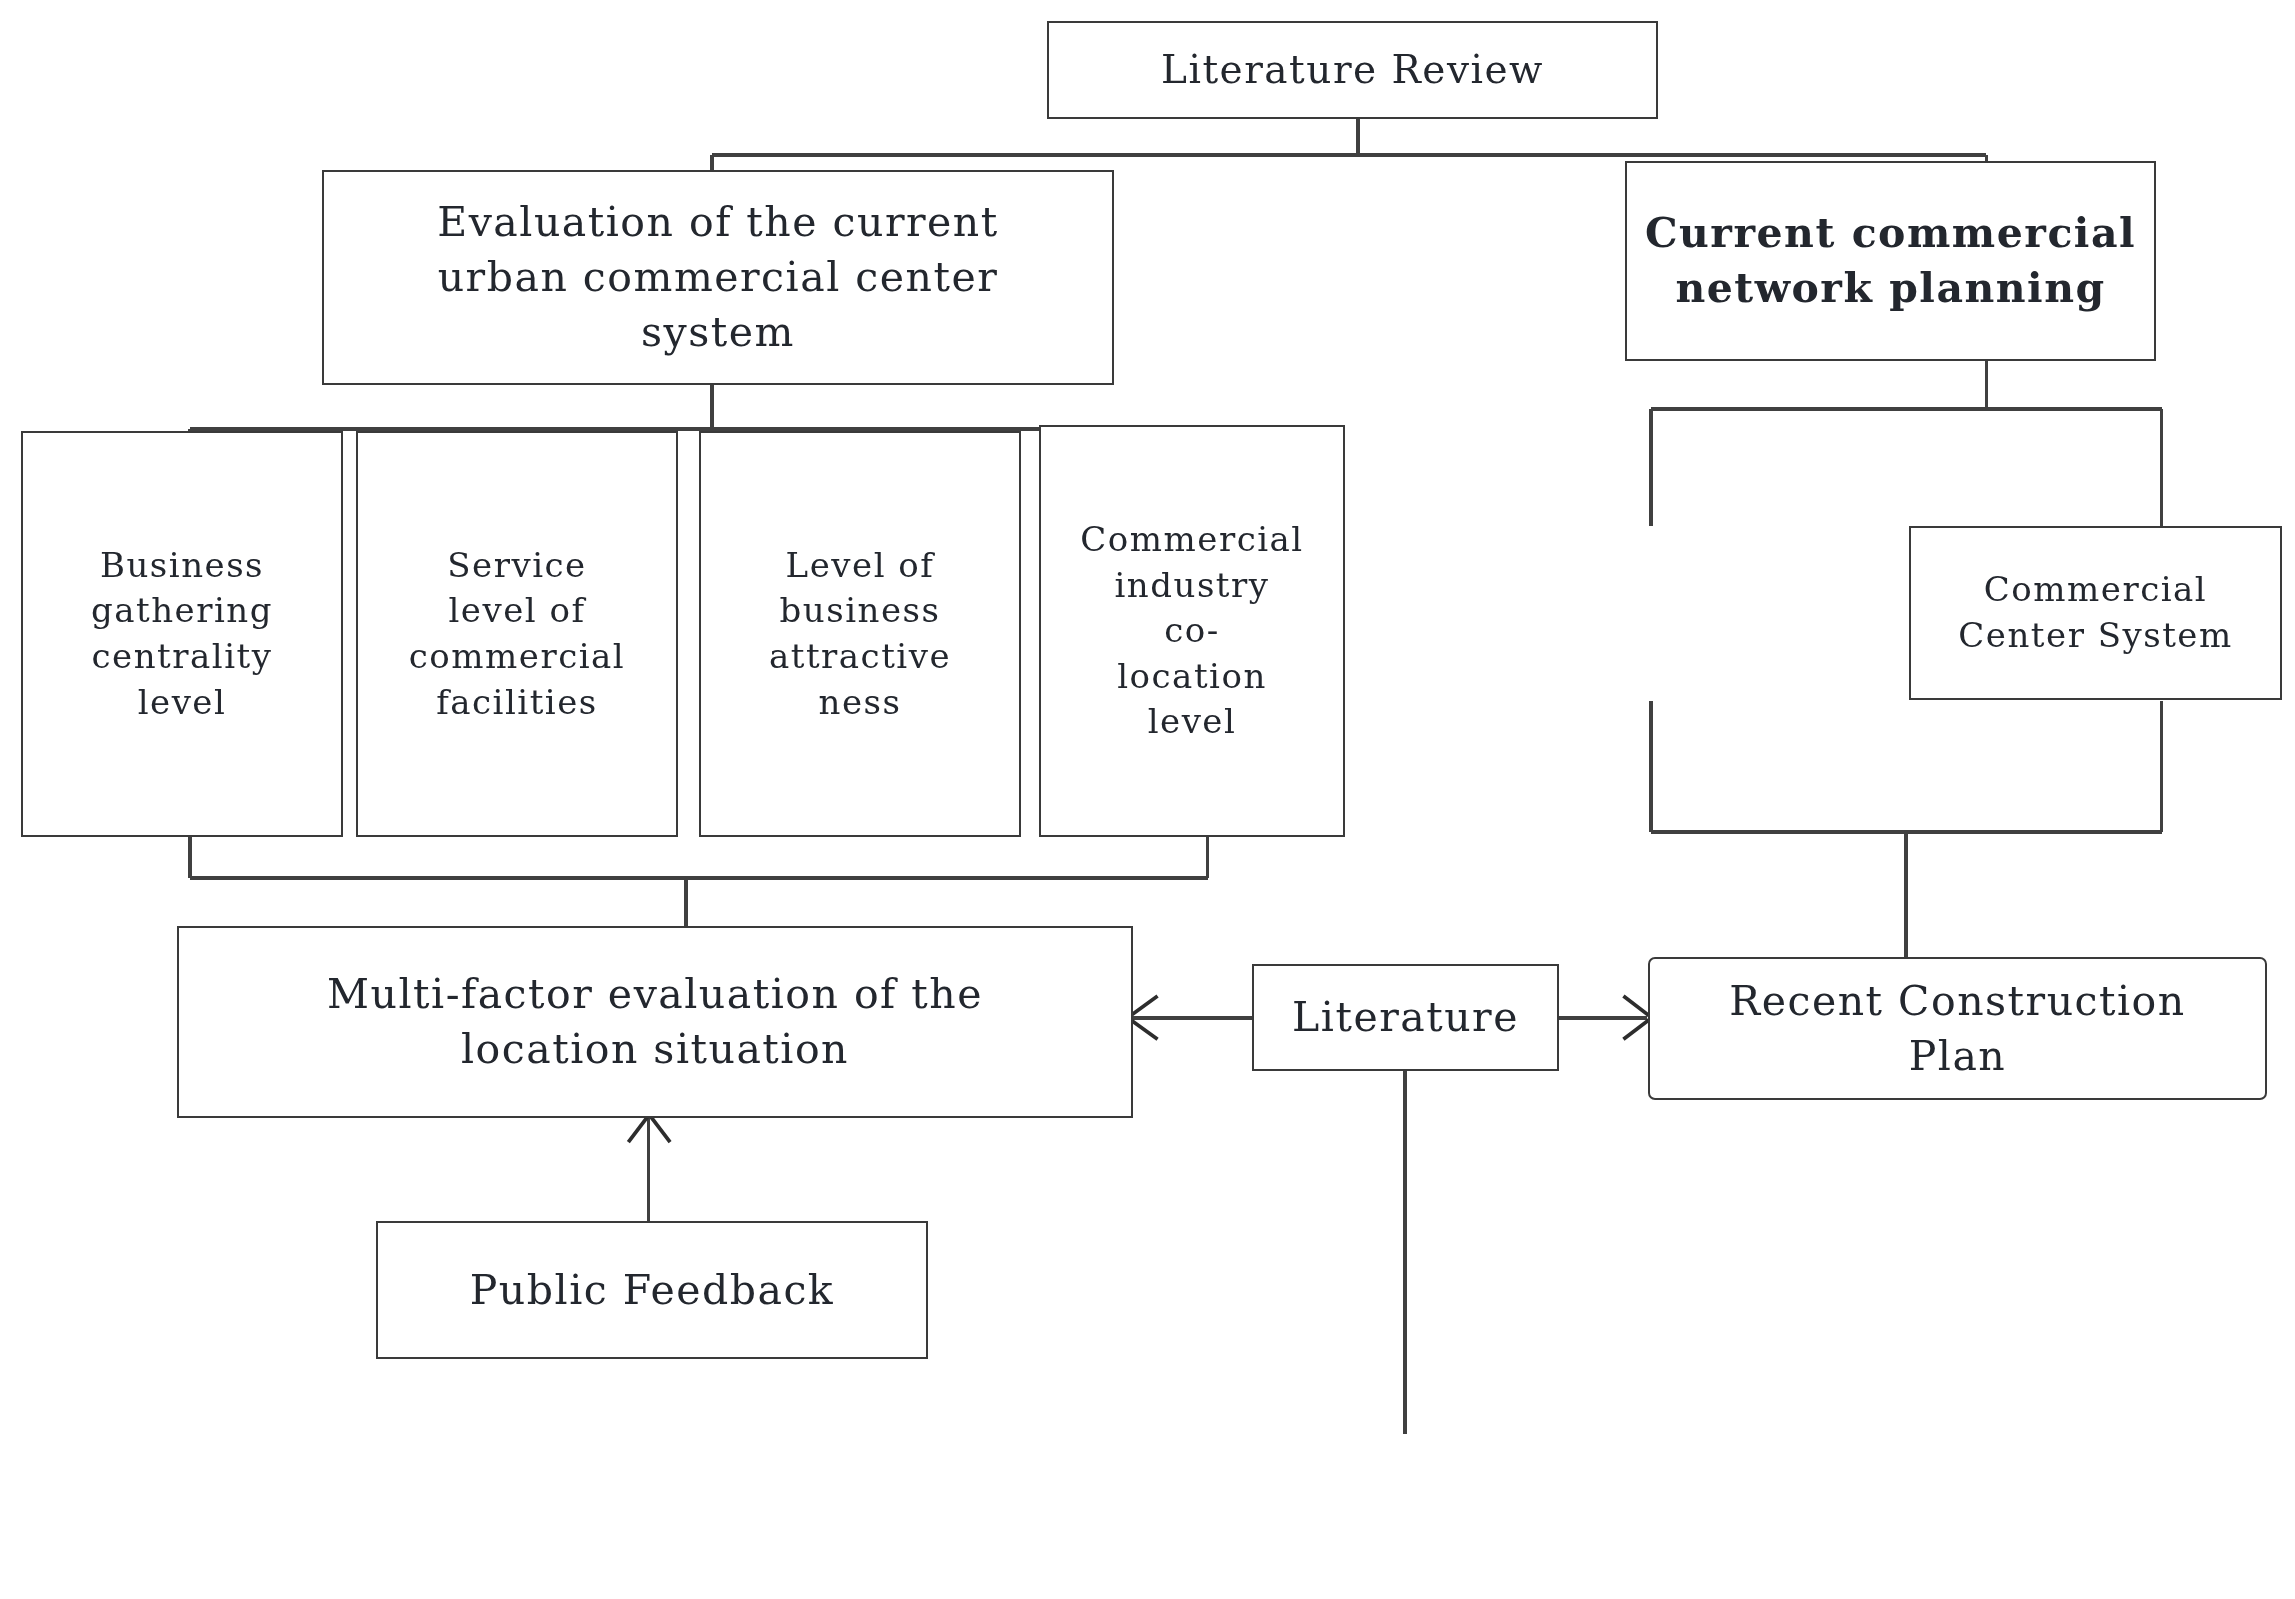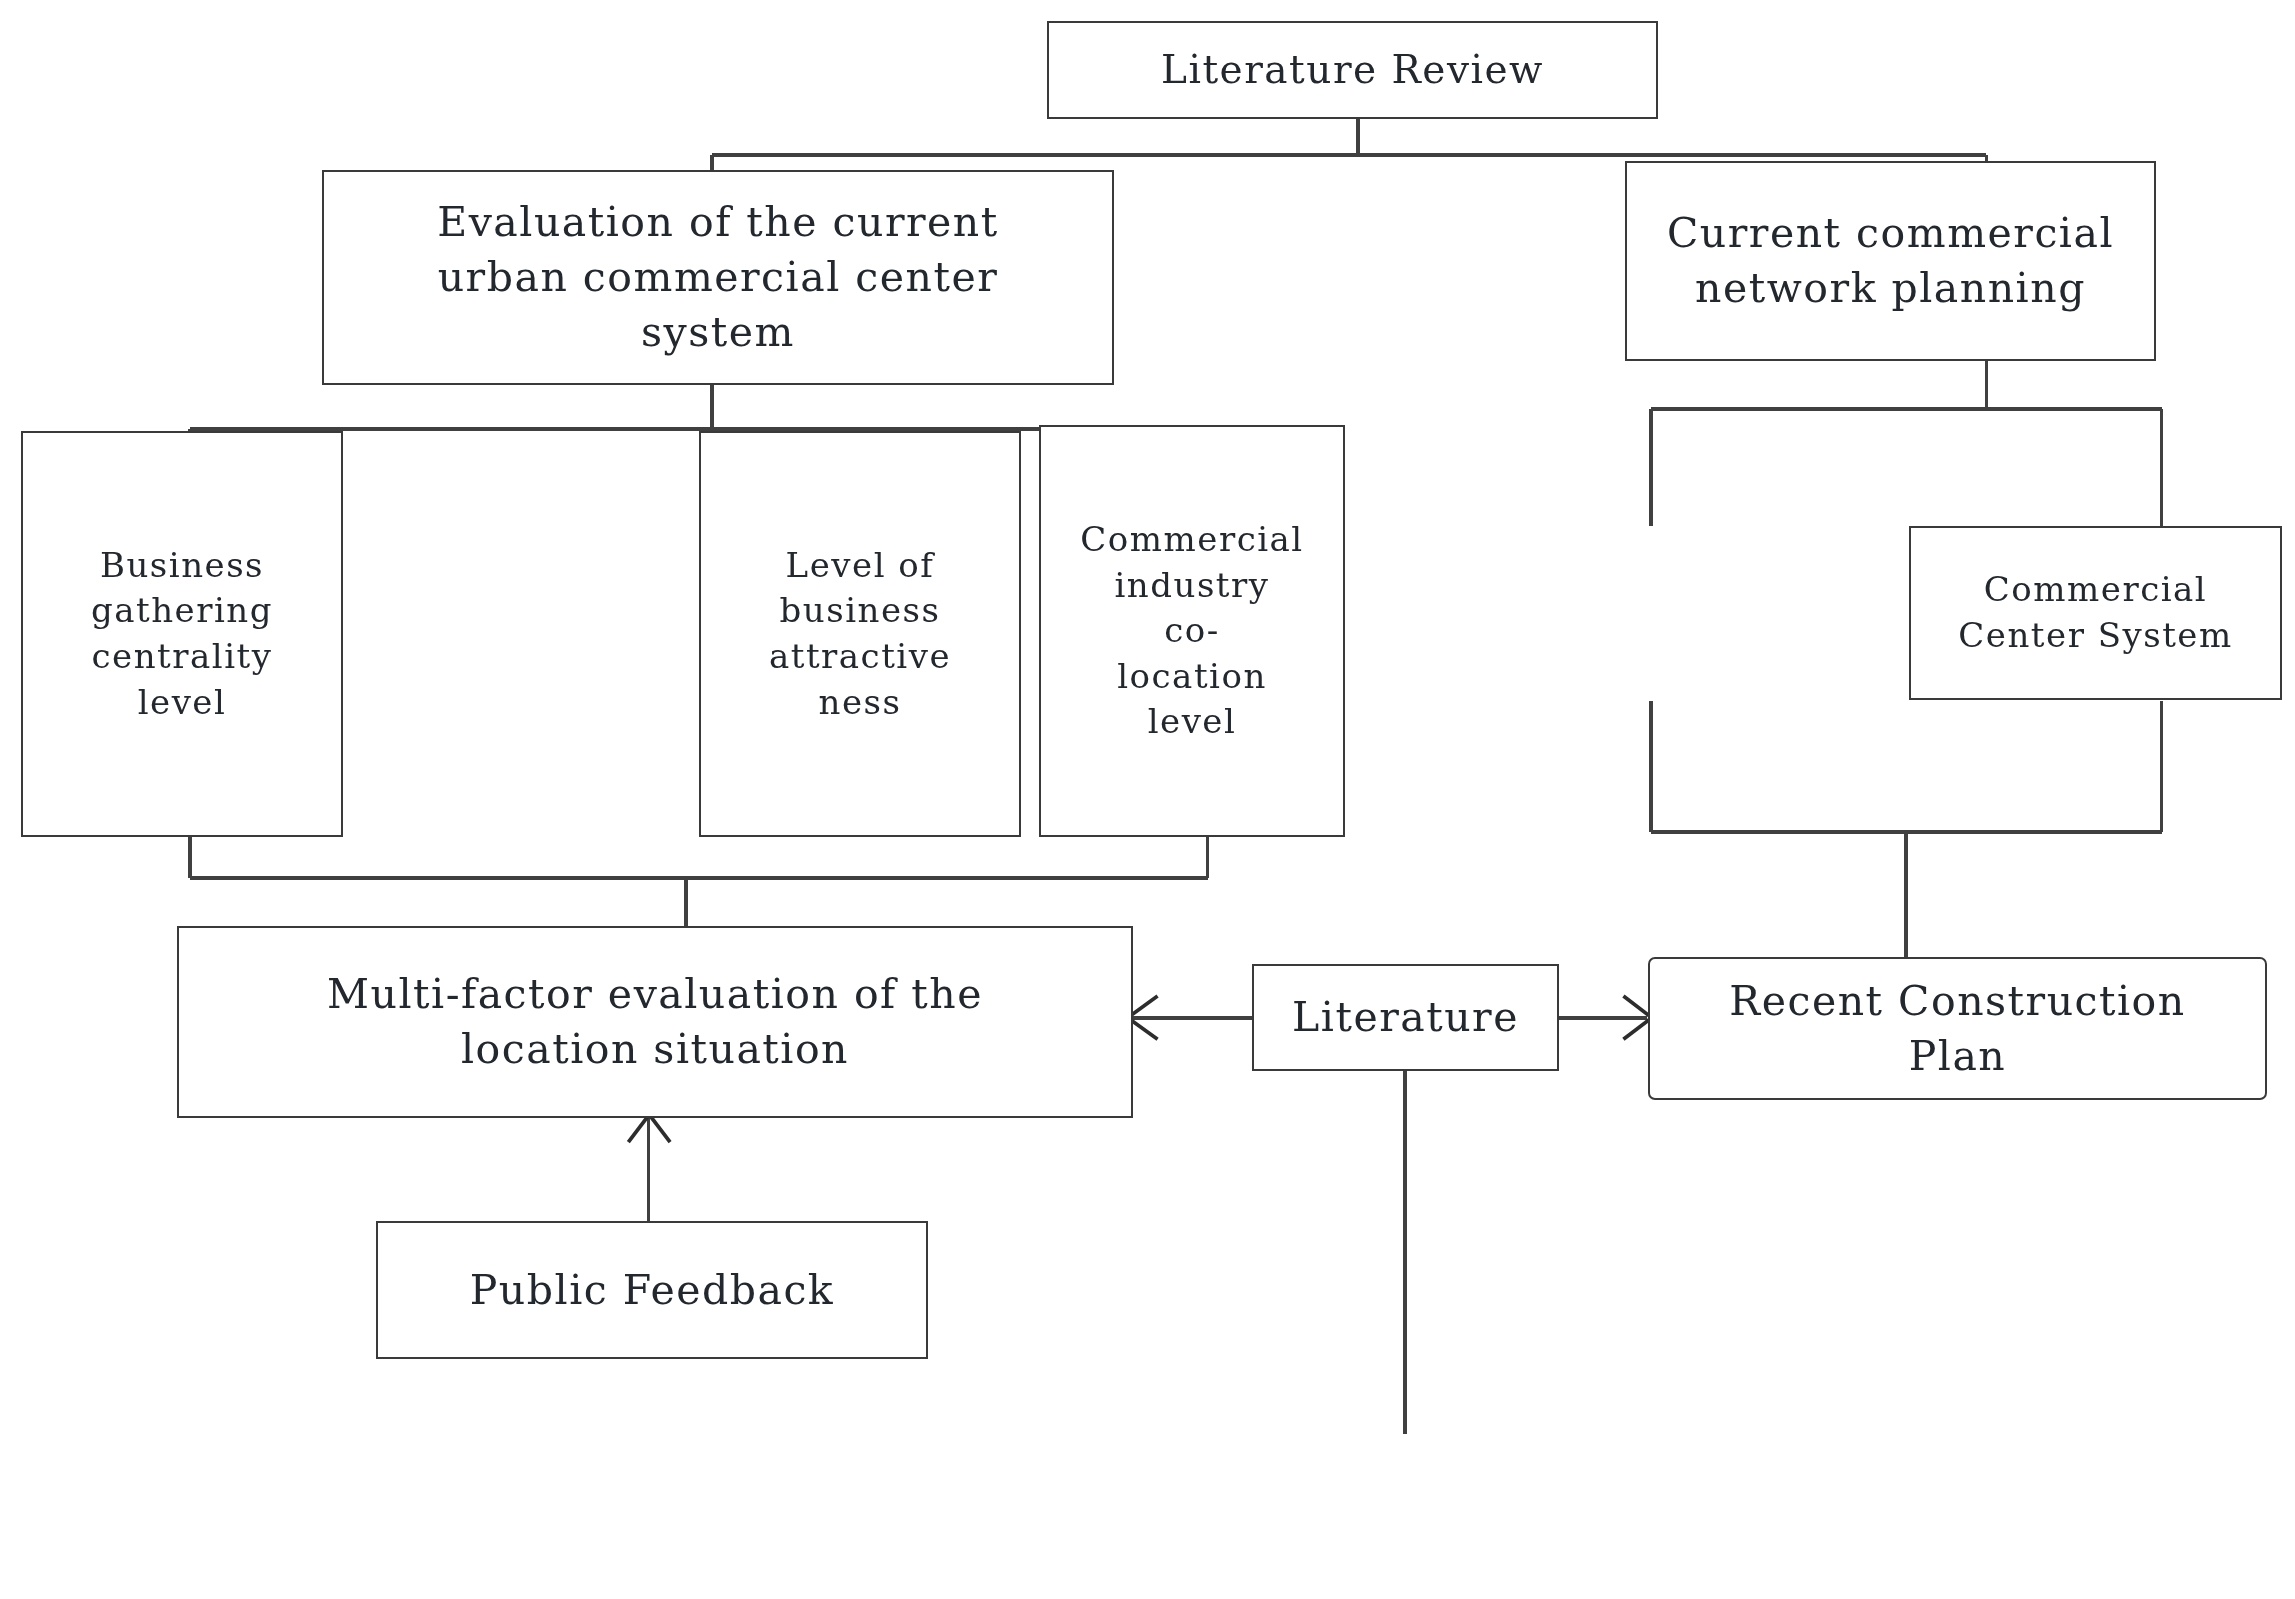--- a/index.html
+++ b/index.html
@@ -105,32 +105,38 @@
   <div class="node fs-lg" style="left:1047px; top:21px; width:611px; height:98px;">
     <span class="label">Literature Review</span>
   </div>
 
   <div class="node fs-md" style="left:322px; top:170px; width:792px; height:215px;">
     <span class="label">Evaluation of the current
 urban commercial center
 system</span>
   </div>
 
-  <div class="node fs-md" style="left:1625px; top:161px; width:531px; height:200px;">
+  <div class="node fs-md" style="left:1625px; top:161px; width:531px; height:200px;font-weight:bold;">
     <span class="label">Current commercial
 network planning</span>
   </div>
 
   <div class="node fs-sm" style="left:21px; top:431px; width:322px; height:406px;">
     <span class="label">Business
 gathering
 centrality
 level</span>
   </div>
 
+  <div class="node fs-sm" style="left:356px; top:431px; width:322px; height:406px;">
+    <span class="label">Service
+level of
+commercial
+facilities</span>
+  </div>
 
   <div class="node fs-sm" style="left:699px; top:431px; width:322px; height:406px;">
     <span class="label">Level of
 business
 attractive
 ness</span>
   </div>
 
   <div class="node fs-sm" style="left:1039px; top:425px; width:306px; height:412px;">
     <span class="label">Commercial

